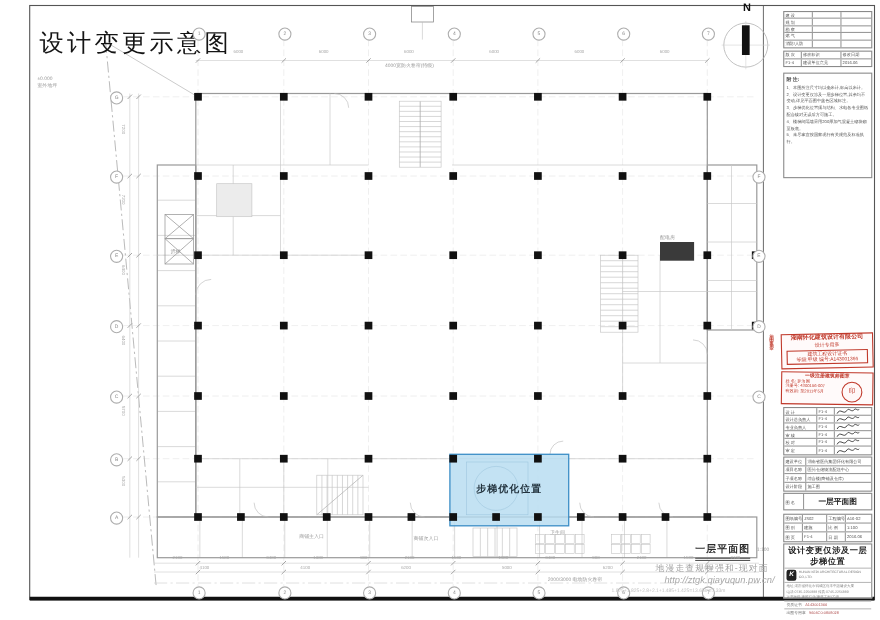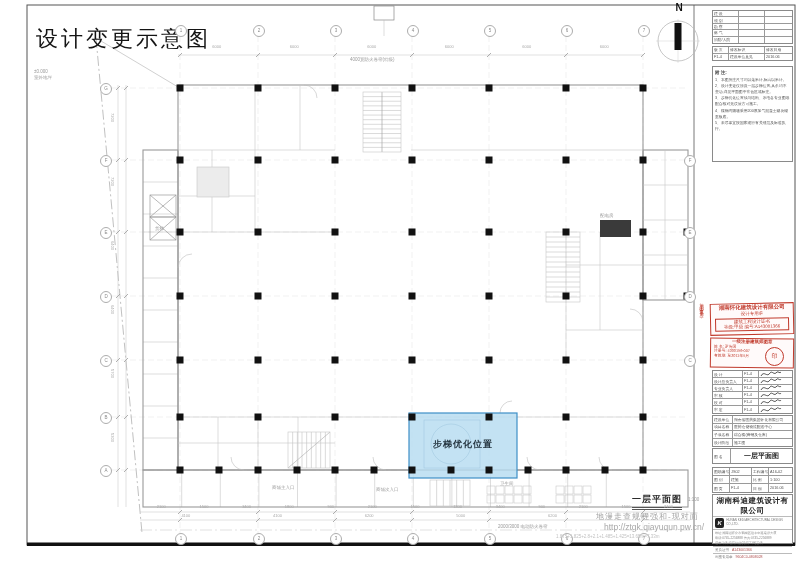--- a/index.html
+++ b/index.html
@@ -8,21 +8,21 @@
     font-family:"Liberation Sans","DejaVu Sans",sans-serif;color:#333;
   }
   .abs{position:absolute;}
   .big-title{left:36px;top:24px;font-size:22px;font-weight:normal;color:#141414;letter-spacing:3px;}
   .north-label{left:669px;top:2px;font-size:10px;font-weight:bold;color:#111;width:20px;text-align:center;}
   .hl-label{left:412px;top:438px;width:102px;text-align:center;font-size:9px;font-weight:bold;color:#24343f;letter-spacing:1px;}
   .dwg-title{left:632px;top:493px;font-size:9px;font-weight:bold;color:#2b2b2b;letter-spacing:1px;
     border-bottom:3px double #555;padding-bottom:1px;}
   .dwg-scale{left:688px;top:497px;font-size:4.5px;color:#9a9a9a;}
   .wm1{left:596px;top:511px;font-size:8px;color:#a3a3a3;letter-spacing:1px;white-space:nowrap;z-index:5;}
-  .wm2{left:604px;top:522px;font-size:8.5px;color:#a8a8a8;white-space:nowrap;z-index:5;}
+  .wm2{left:604px;top:522px;font-size:8.5px;font-style:italic;color:#a8a8a8;white-space:nowrap;z-index:5;}
   .wm3{left:556px;top:534px;font-size:4.5px;color:#c2c2c2;white-space:nowrap;z-index:5;}
   .bubble{position:absolute;width:10px;height:10px;border:0.5px solid #adadad;border-radius:50%;
     background:#fff;font-size:4.5px;color:#8a8a8a;text-align:center;line-height:10px;}
   .dimrow{position:absolute;display:flex;justify-content:space-around;font-size:4px;color:#a8a8a8;}
   .dimcol{position:absolute;display:flex;flex-direction:column;justify-content:space-around;font-size:4px;color:#a8a8a8;}
   .dimcol span{writing-mode:vertical-rl;}
   .anno{position:absolute;font-size:4.5px;color:#999;white-space:nowrap;}
   
   .tb{position:absolute;border:0.5px solid #8a8a8a;background:#fff;box-sizing:border-box;}
   .tb-row{display:flex;border-bottom:0.5px solid #9a9a9a;box-sizing:border-box;}
@@ -547,21 +547,21 @@
       </div>
       <div class="tb-row" style="height: 8px;">
         <div class="tb-cell tiny" style="width: 17px;">图  页</div>
         <div class="tb-cell tiny" style="width: 22px;">F1-4</div>
         <div class="tb-cell tiny" style="width: 17px;">日  期</div>
         <div class="tb-cell tiny" style="flex: 1 1 0%;">2016.06</div>
       </div>
     </div>
 
   <div class="tb" id="tb-company" style="left:712px;top:494px;width:81px;height:50px;">
-    <div class="company-name">湖南科迪建筑设计有限公司</div>
+    <div class="company-name">设计变更仅涉及一层步梯位置</div>
     <div style="display:flex;gap:2px;padding:1px 2px;align-items:center;border-top:0.5px solid #bbb;border-bottom:0.5px solid #bbb;">
       <div class="logo">K</div>
       <div class="company-en">HUNAN KEDI ARCHITECTURAL DESIGN CO.,LTD.</div>
     </div>
     <div class="company-info" id="company-info">
         <div>地址:湖南省怀化市鹤城区迎丰中路建设大厦</div>
         <div>电话:0745-2256888  传真:0745-2256889</div>
         <div>证书等级:建筑行业(建筑工程)乙级</div>
       </div>
     <div id="company-bottom">

